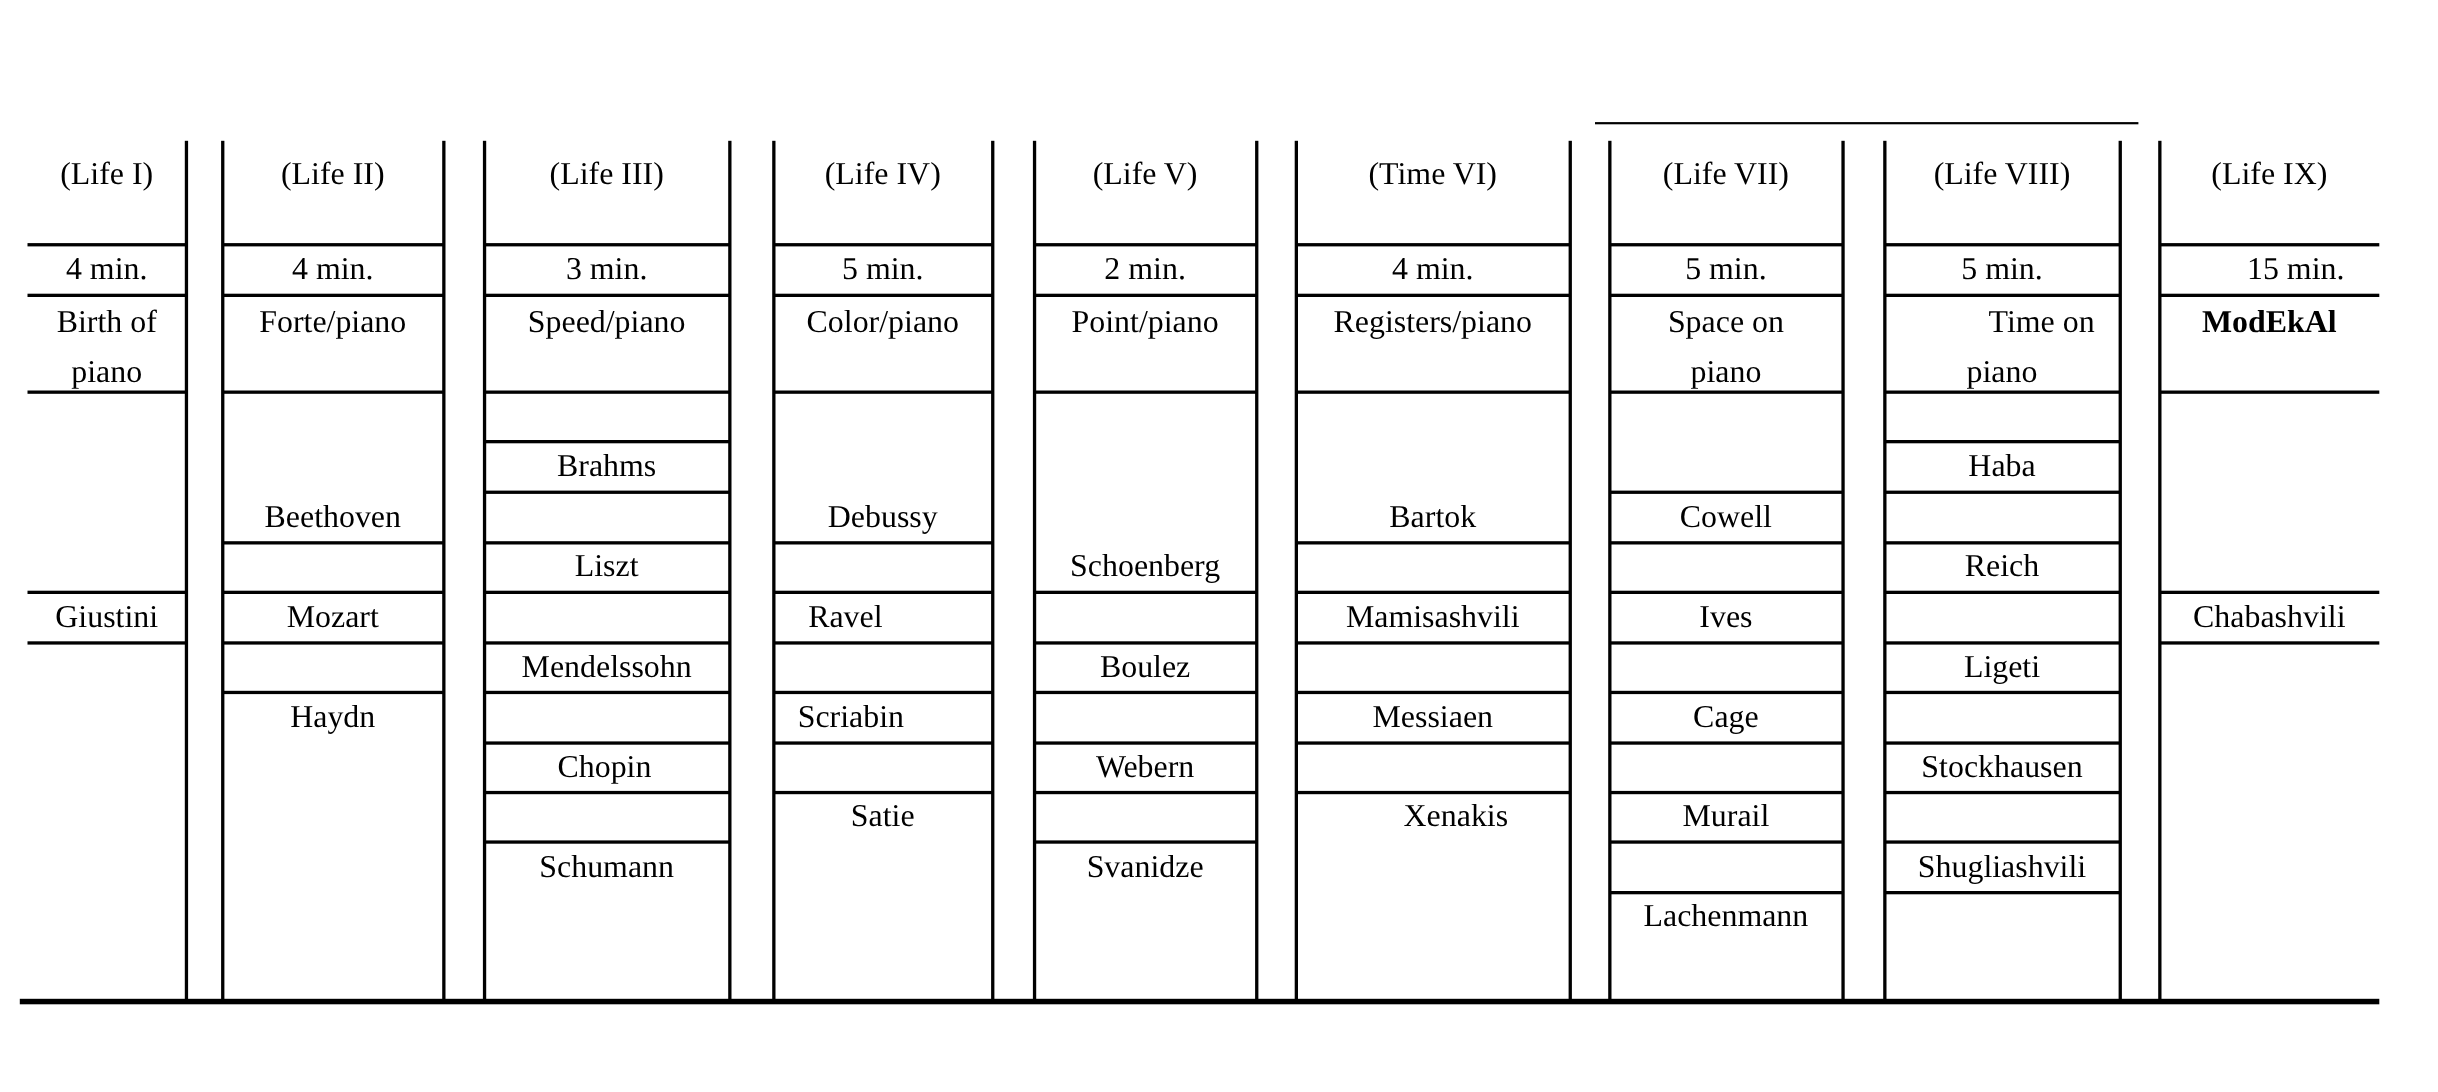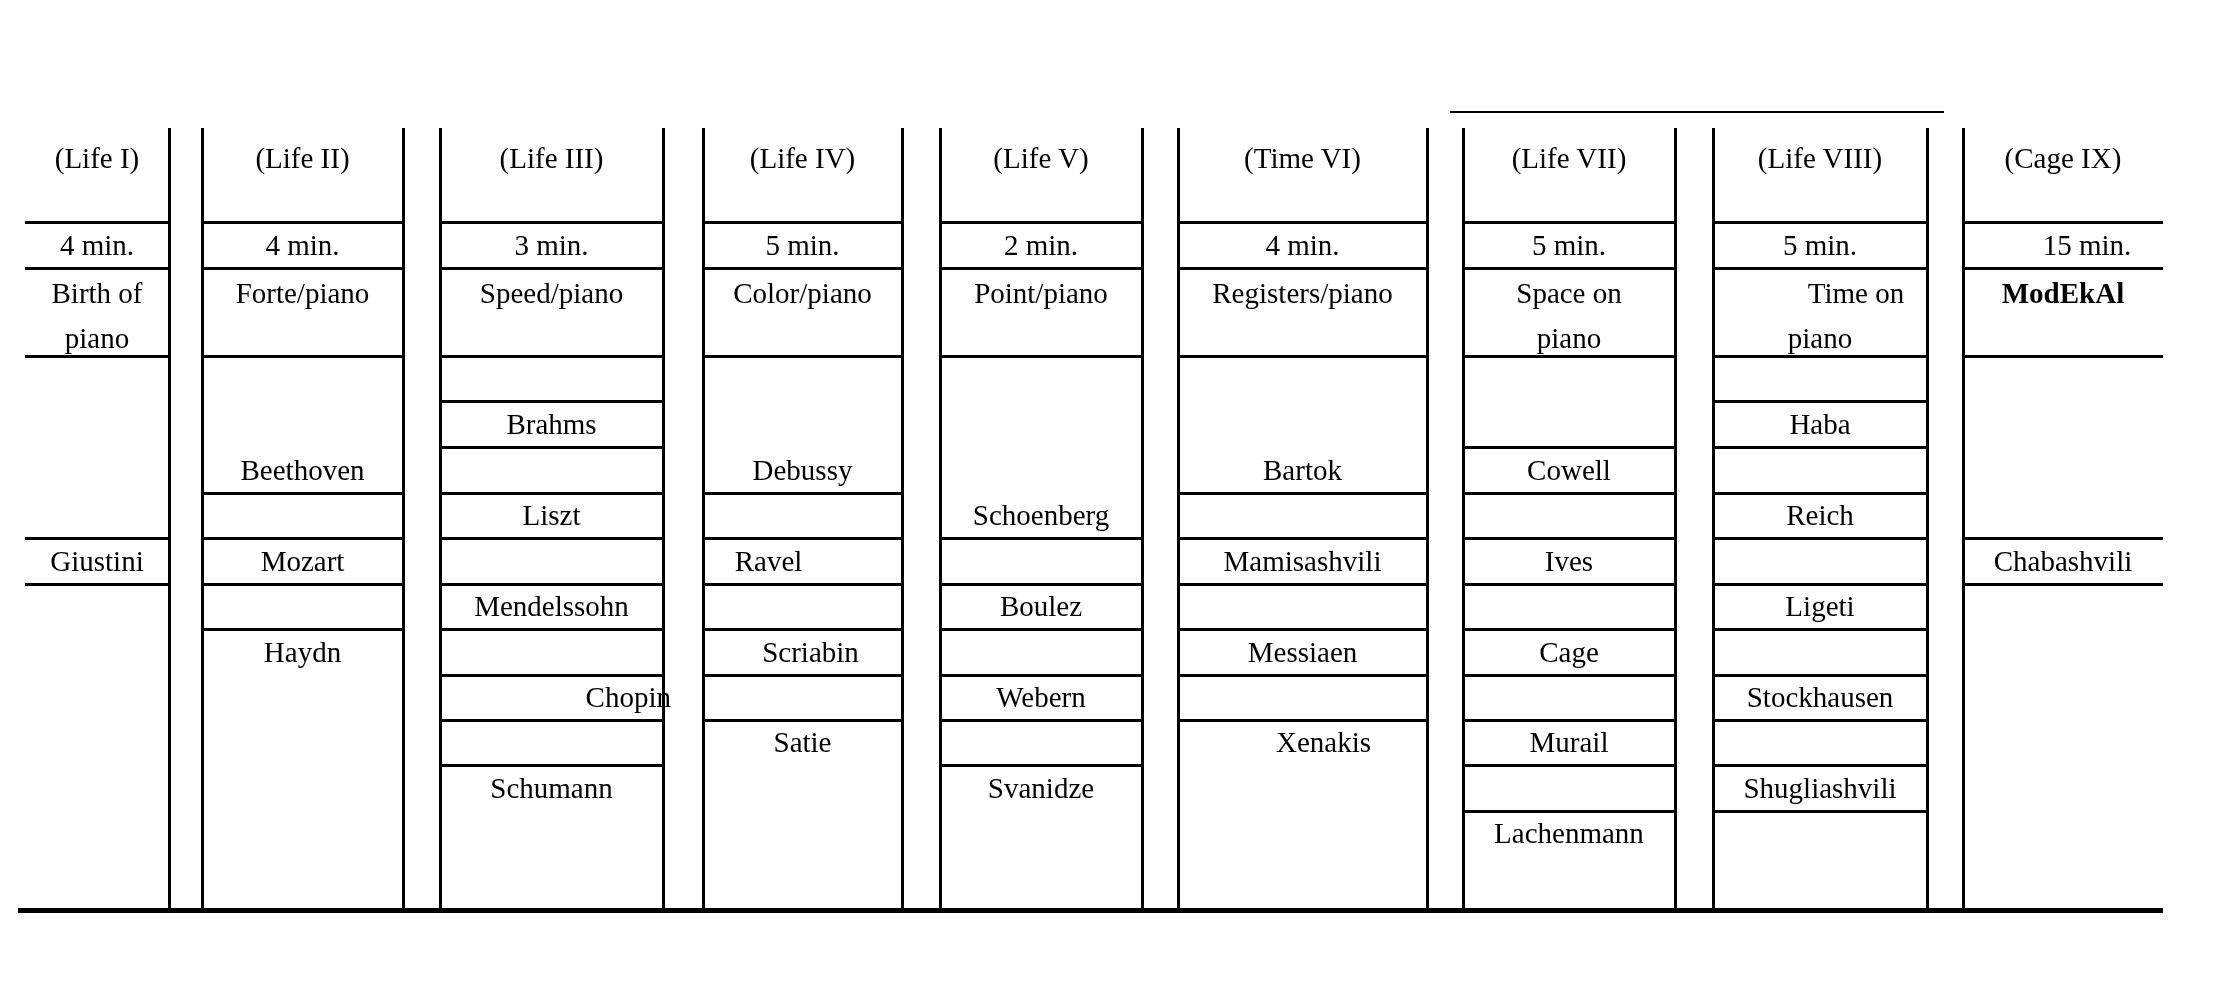--- a/index.html
+++ b/index.html
@@ -71,41 +71,41 @@
         <div class="hline" style="left: 440px; width: 223px; top: 628px;"></div>
         <div class="hline" style="left: 440px; width: 223px; top: 674px;"></div>
         <div class="hline" style="left: 440px; width: 223px; top: 719px;"></div>
         <div class="hline" style="left: 440px; width: 223px; top: 764px;"></div>
         <div class="lbl" style="left: 440px; width: 223px; top: 136px;">(Life III)</div>
         <div class="lbl" style="left: 440px; width: 223px; top: 223px;">3 min.</div>
         <div class="lbl" style="left: 440px; width: 223px; top: 271px;">Speed/piano</div>
         <div class="lbl" style="left: 440px; width: 223px; top: 402px;">Brahms</div>
         <div class="lbl" style="left: 440px; width: 223px; top: 493px;">Liszt</div>
         <div class="lbl" style="left: 440px; width: 223px; top: 584px;">Mendelssohn</div>
-        <div class="lbl" style="left: 448px; width: 223px; top: 675px; text-align: right;">Chopin</div>
+        <div class="lbl" style="left: 438px; width: 223px; top: 675px;">Chopin</div>
         <div class="lbl" style="left: 440px; width: 223px; top: 766px;">Schumann</div>
       </div>
       <div class="">
         <div class="vline" style="left: 702px; top: 128px; height: 784px;"></div>
         <div class="vline" style="left: 901px; top: 128px; height: 784px;"></div>
         <div class="hline" style="left: 703px; width: 199px; top: 221px;"></div>
         <div class="hline" style="left: 703px; width: 199px; top: 267px;"></div>
         <div class="hline" style="left: 703px; width: 199px; top: 355px;"></div>
         <div class="hline" style="left: 703px; width: 199px; top: 492px;"></div>
         <div class="hline" style="left: 703px; width: 199px; top: 537px;"></div>
         <div class="hline" style="left: 703px; width: 199px; top: 583px;"></div>
         <div class="hline" style="left: 703px; width: 199px; top: 628px;"></div>
         <div class="hline" style="left: 703px; width: 199px; top: 674px;"></div>
         <div class="hline" style="left: 703px; width: 199px; top: 719px;"></div>
         <div class="lbl" style="left: 703px; width: 199px; top: 136px;">(Life IV)</div>
         <div class="lbl" style="left: 703px; width: 199px; top: 223px;">5 min.</div>
         <div class="lbl" style="left: 703px; width: 199px; top: 271px;">Color/piano</div>
         <div class="lbl" style="left: 703px; width: 199px; top: 448px;">Debussy</div>
         <div class="lbl" style="left: 669px; width: 199px; top: 539px;">Ravel</div>
-        <div class="lbl" style="left: 711px; width: 199px; top: 630px;">Scriabin</div>
+        <div class="lbl" style="left: 674px; width: 199px; top: 630px;">Scriabin</div>
         <div class="lbl" style="left: 703px; width: 199px; top: 720px;">Satie</div>
       </div>
       <div class="">
         <div class="vline" style="left: 939px; top: 128px; height: 784px;"></div>
         <div class="vline" style="left: 1141px; top: 128px; height: 784px;"></div>
         <div class="hline" style="left: 940px; width: 202px; top: 221px;"></div>
         <div class="hline" style="left: 940px; width: 202px; top: 267px;"></div>
         <div class="hline" style="left: 940px; width: 202px; top: 355px;"></div>
         <div class="hline" style="left: 940px; width: 202px; top: 537px;"></div>
         <div class="hline" style="left: 940px; width: 202px; top: 583px;"></div>
@@ -192,19 +192,19 @@
         <div class="lbl" style="left: 1713px; width: 214px; top: 675px;">Stockhausen</div>
         <div class="lbl" style="left: 1713px; width: 214px; top: 766px;">Shugliashvili</div>
       </div>
       <div class="">
         <div class="vline" style="left: 1962px; top: 128px; height: 784px;"></div>
         <div class="hline" style="left: 1963px; width: 200px; top: 221px;"></div>
         <div class="hline" style="left: 1963px; width: 200px; top: 267px;"></div>
         <div class="hline" style="left: 1963px; width: 200px; top: 355px;"></div>
         <div class="hline" style="left: 1963px; width: 200px; top: 537px;"></div>
         <div class="hline" style="left: 1963px; width: 200px; top: 583px;"></div>
-        <div class="lbl" style="left: 1963px; width: 200px; top: 136px;">(Cage IX)</div>
+        <div class="lbl" style="left: 1963px; width: 200px; top: 136px;">(Life IX)</div>
         <div class="lbl" style="left: 1963px; width: 200px; top: 223px; padding-left: 24px;">15 min.</div>
         <div class="lbl bold" style="left: 1963px; width: 200px; top: 271px;">ModEkAl</div>
         <div class="lbl" style="left: 1963px; width: 200px; top: 539px;">Chabashvili</div>
       </div>
     </div>
 </div>
 
 </body></html>

